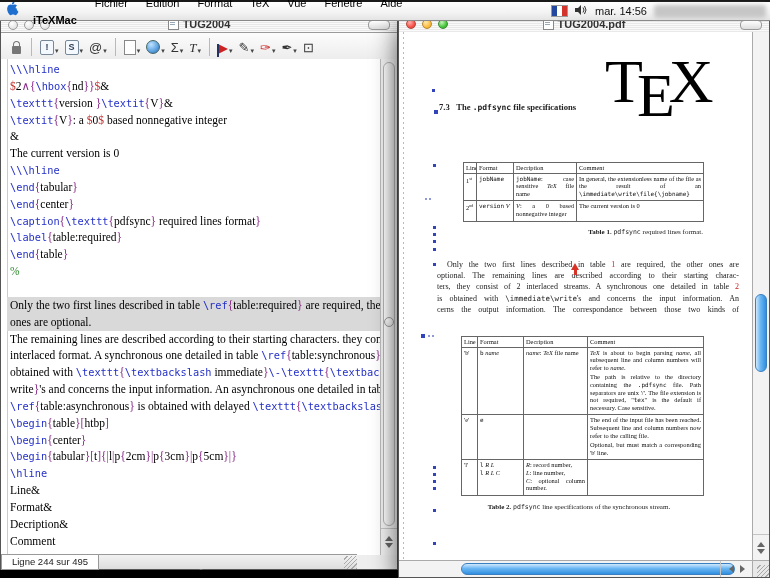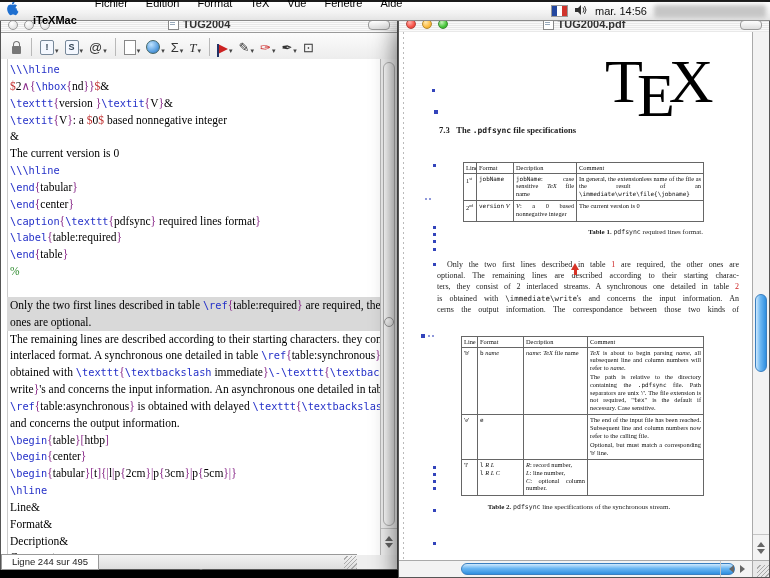--- a/index.html
+++ b/index.html
@@ -101,21 +101,21 @@
 
   
   #win-pdf{left:398px;top:15px;width:370px;height:561px;}
   #pdf-content{position:absolute;left:0;top:16px;right:16px;bottom:16px;background:#fff;overflow:hidden;}
   #pdf-content .page-edge{position:absolute;left:4px;top:0;bottom:0;width:1px;
      background:repeating-linear-gradient(#bbb 0 2px,transparent 2px 5px);}
   .pdf-abs{position:absolute;color:#222;}
   #tex-logo{left:206px;top:14px;width:140px;font-family:"Liberation Serif",serif;font-size:62px;color:#000;
      letter-spacing:-6px;}
   #tex-logo .e{position:relative;top:14px;}
-  #pdf-heading{left:40px;top:70px;font-family:"Liberation Serif",serif;font-weight:bold;font-size:8.6px;margin-top:23px;}
+  #pdf-heading{left:40px;top:70px;font-family:"Liberation Serif",serif;font-weight:bold;font-size:8.6px;}
   #pdf-para1{left:38px;top:86px;width:302px;font-family:"Liberation Serif",serif;font-size:8px;
      line-height:10.6px;text-align:justify;}
   .pdf-table{position:absolute;border-collapse:collapse;table-layout:fixed;
      font-family:"Liberation Serif",serif;font-size:6.4px;line-height:7.6px;color:#111;}
   .pdf-table td,.pdf-table th{border:1px solid #666;padding:1px 2px;vertical-align:top;
      font-weight:normal;text-align:left;overflow:hidden;}
   .pdf-table p{margin:0 0 2px 0;text-align:justify;}
   #table1{left:64px;top:130px;width:240px;}
   #table2{left:62px;top:304px;width:242px;}
   .pdf-caption{font-family:"Liberation Serif",serif;font-size:7px;text-align:center;}
@@ -266,21 +266,20 @@
         <div class="ed-line"><span class="sc">\end</span><span class="sb">{</span><span class="st">table</span><span class="sb">}</span></div>
         <div class="ed-line"><span class="sg">%</span></div>
         <div class="ed-line"></div>
         <div class="ed-line hl"><span class="st">Only the two first lines described in table </span><span class="sc">\ref</span><span class="sb">{</span><span class="st">table:required</span><span class="sb">}</span><span class="st"> are required, the other</span></div>
         <div class="ed-line hl"><span class="st">ones are optional.</span></div>
         <div class="ed-line"><span class="st">The remaining lines are described according to their starting characters. they consist of 2</span></div>
         <div class="ed-line"><span class="st">interlaced format. A synchronous one detailed in table </span><span class="sc">\ref</span><span class="sb">{</span><span class="st">table:synchronous</span><span class="sb">}</span><span class="st"> is</span></div>
         <div class="ed-line"><span class="st">obtained with </span><span class="sc">\texttt</span><span class="sb">{</span><span class="sc">\textbackslash</span><span class="st"> immediate</span><span class="sb">}</span><span class="sc">\-</span><span class="sc">\texttt</span><span class="sb">{</span><span class="sc">\textbackslash</span></div>
         <div class="ed-line"><span class="st">write</span><span class="sb">}</span><span class="st">'s and concerns the input information. An asynchronous one detailed in table</span></div>
         <div class="ed-line"><span class="sc">\ref</span><span class="sb">{</span><span class="st">table:asynchronous</span><span class="sb">}</span><span class="st"> is obtained with delayed </span><span class="sc">\texttt</span><span class="sb">{</span><span class="sc">\textbackslash</span><span class="st"> write</span></div>
-        <div class="ed-line"><span class="st">and concerns the output information.</span></div>
         <div class="ed-line"><span class="sc">\begin</span><span class="sb">{</span><span class="st">table</span><span class="sb">}[</span><span class="st">htbp</span><span class="sb">]</span></div>
         <div class="ed-line"><span class="sc">\begin</span><span class="sb">{</span><span class="st">center</span><span class="sb">}</span></div>
         <div class="ed-line"><span class="sc">\begin</span><span class="sb">{</span><span class="st">tabular</span><span class="sb">}[</span><span class="st">t</span><span class="sb">]{|</span><span class="st">l</span><span class="sb">|</span><span class="st">p</span><span class="sb">{</span><span class="st">2cm</span><span class="sb">}|</span><span class="st">p</span><span class="sb">{</span><span class="st">3cm</span><span class="sb">}|</span><span class="st">p</span><span class="sb">{</span><span class="st">5cm</span><span class="sb">}|}</span></div>
         <div class="ed-line"><span class="sc">\hline</span></div>
         <div class="ed-line"><span class="st">Line&amp;</span></div>
         <div class="ed-line"><span class="st">Format&amp;</span></div>
         <div class="ed-line"><span class="st">Decription&amp;</span></div>
         <div class="ed-line"><span class="st">Comment</span></div>
       </div>
     <div class="scrollbar-v">

